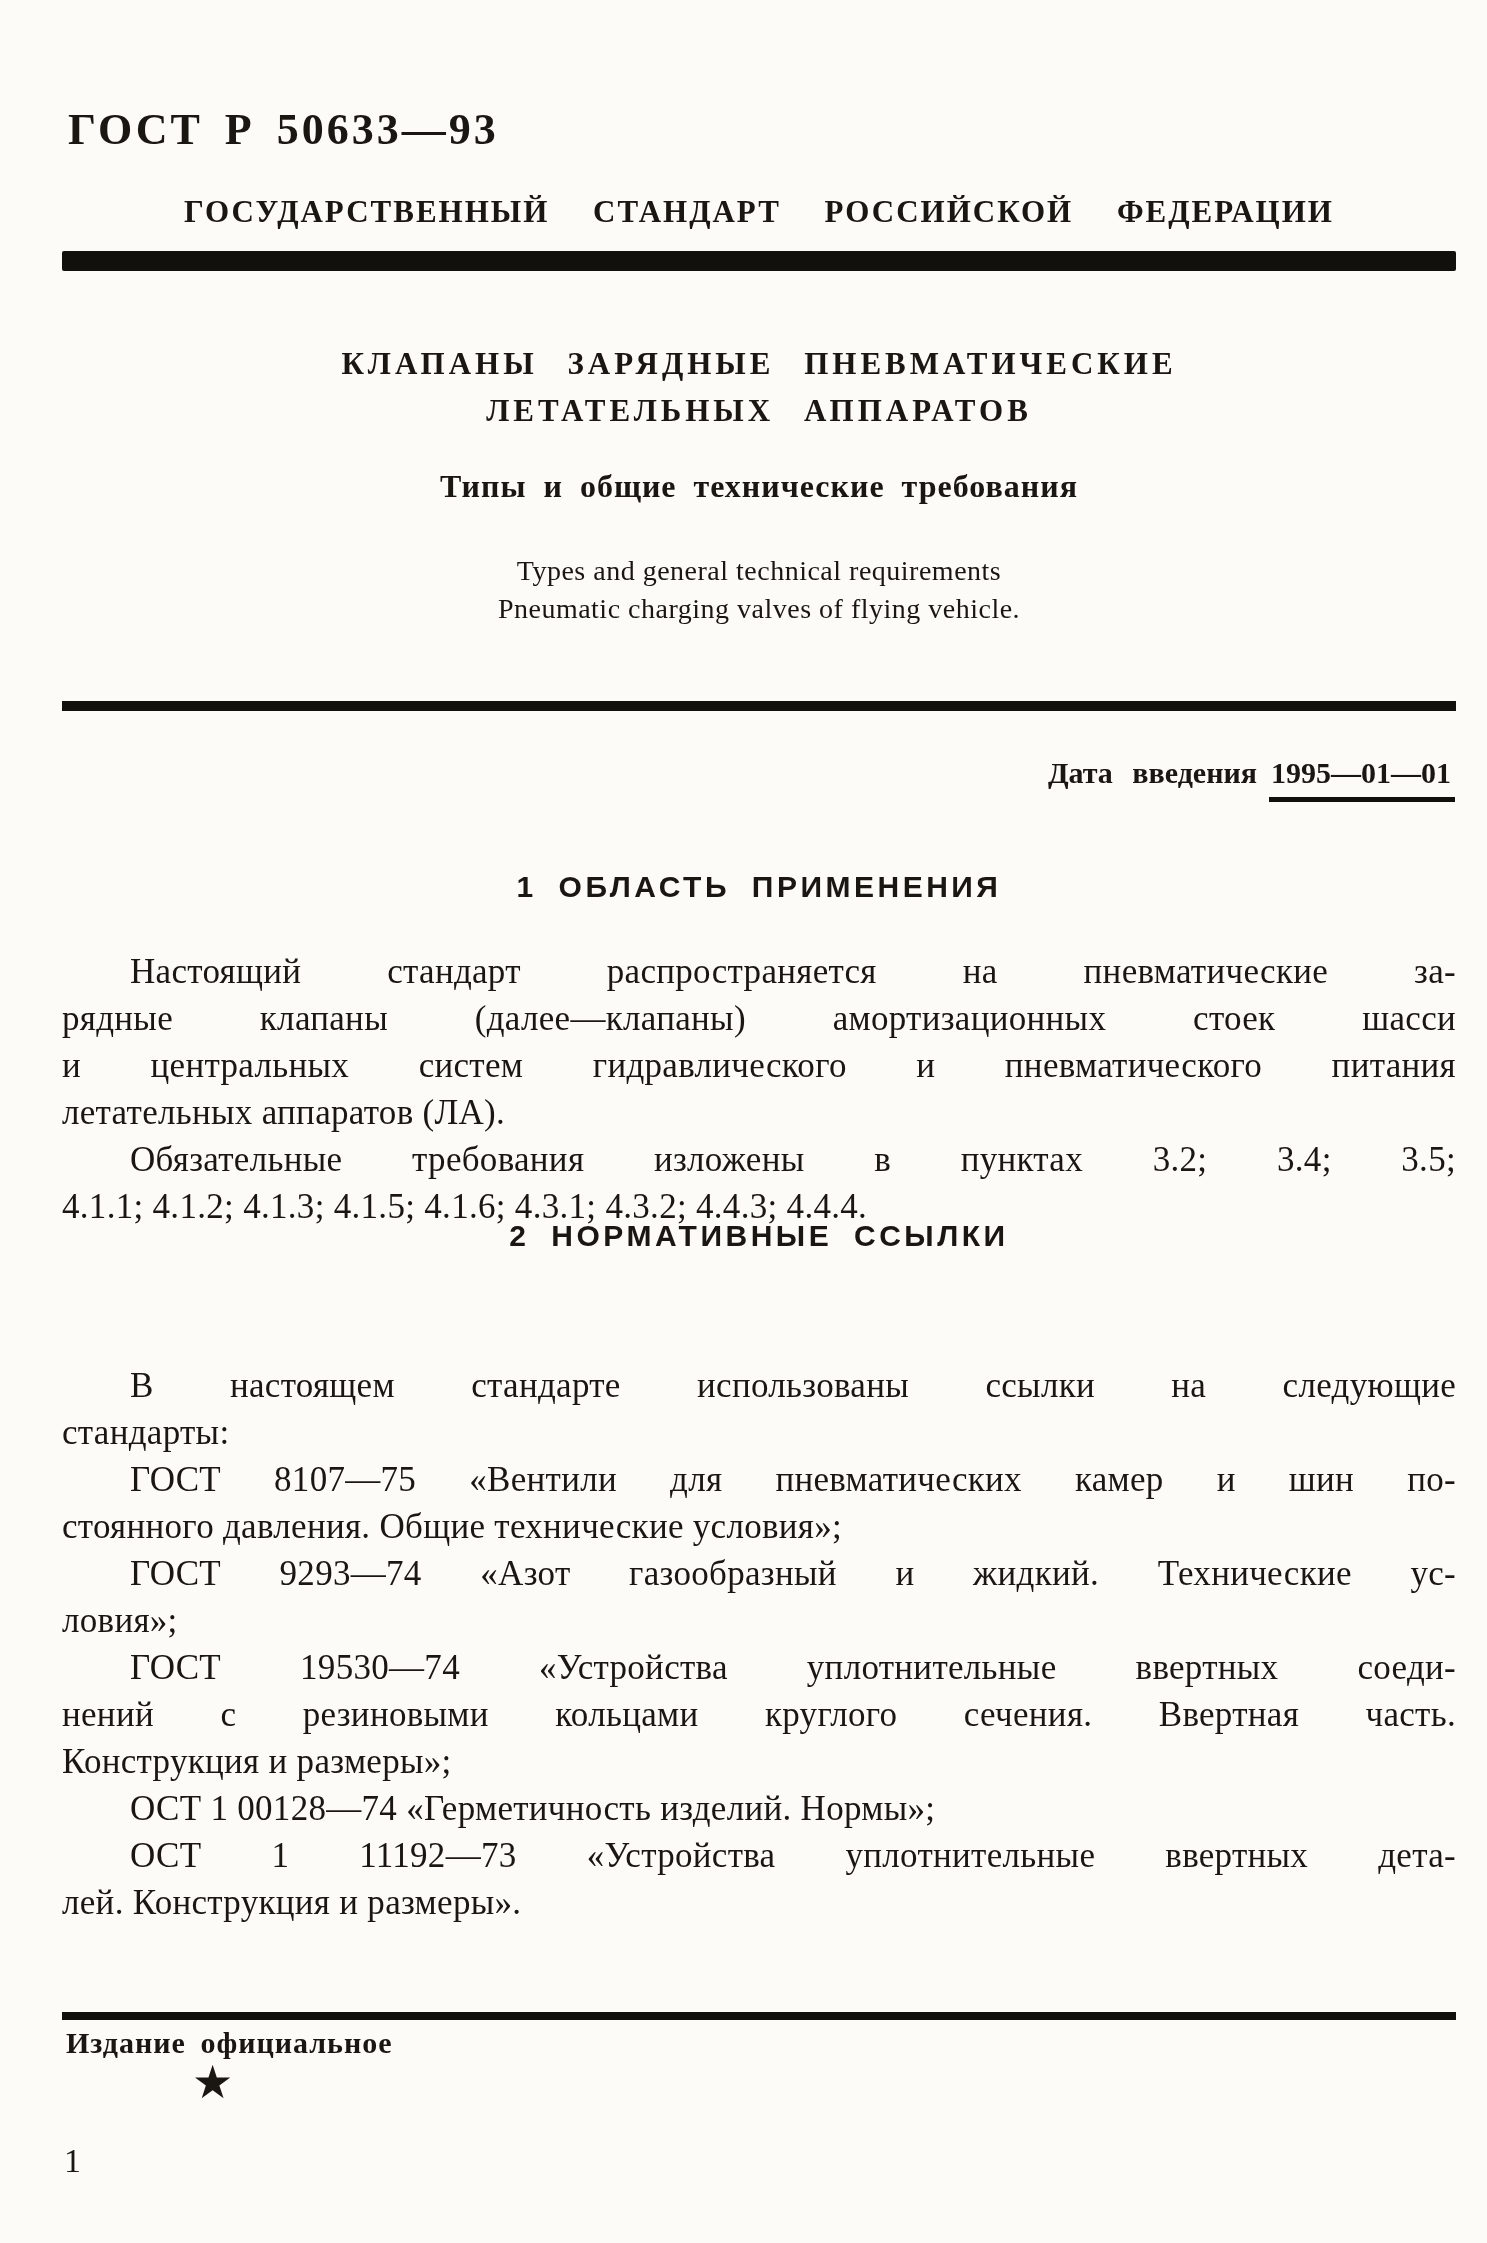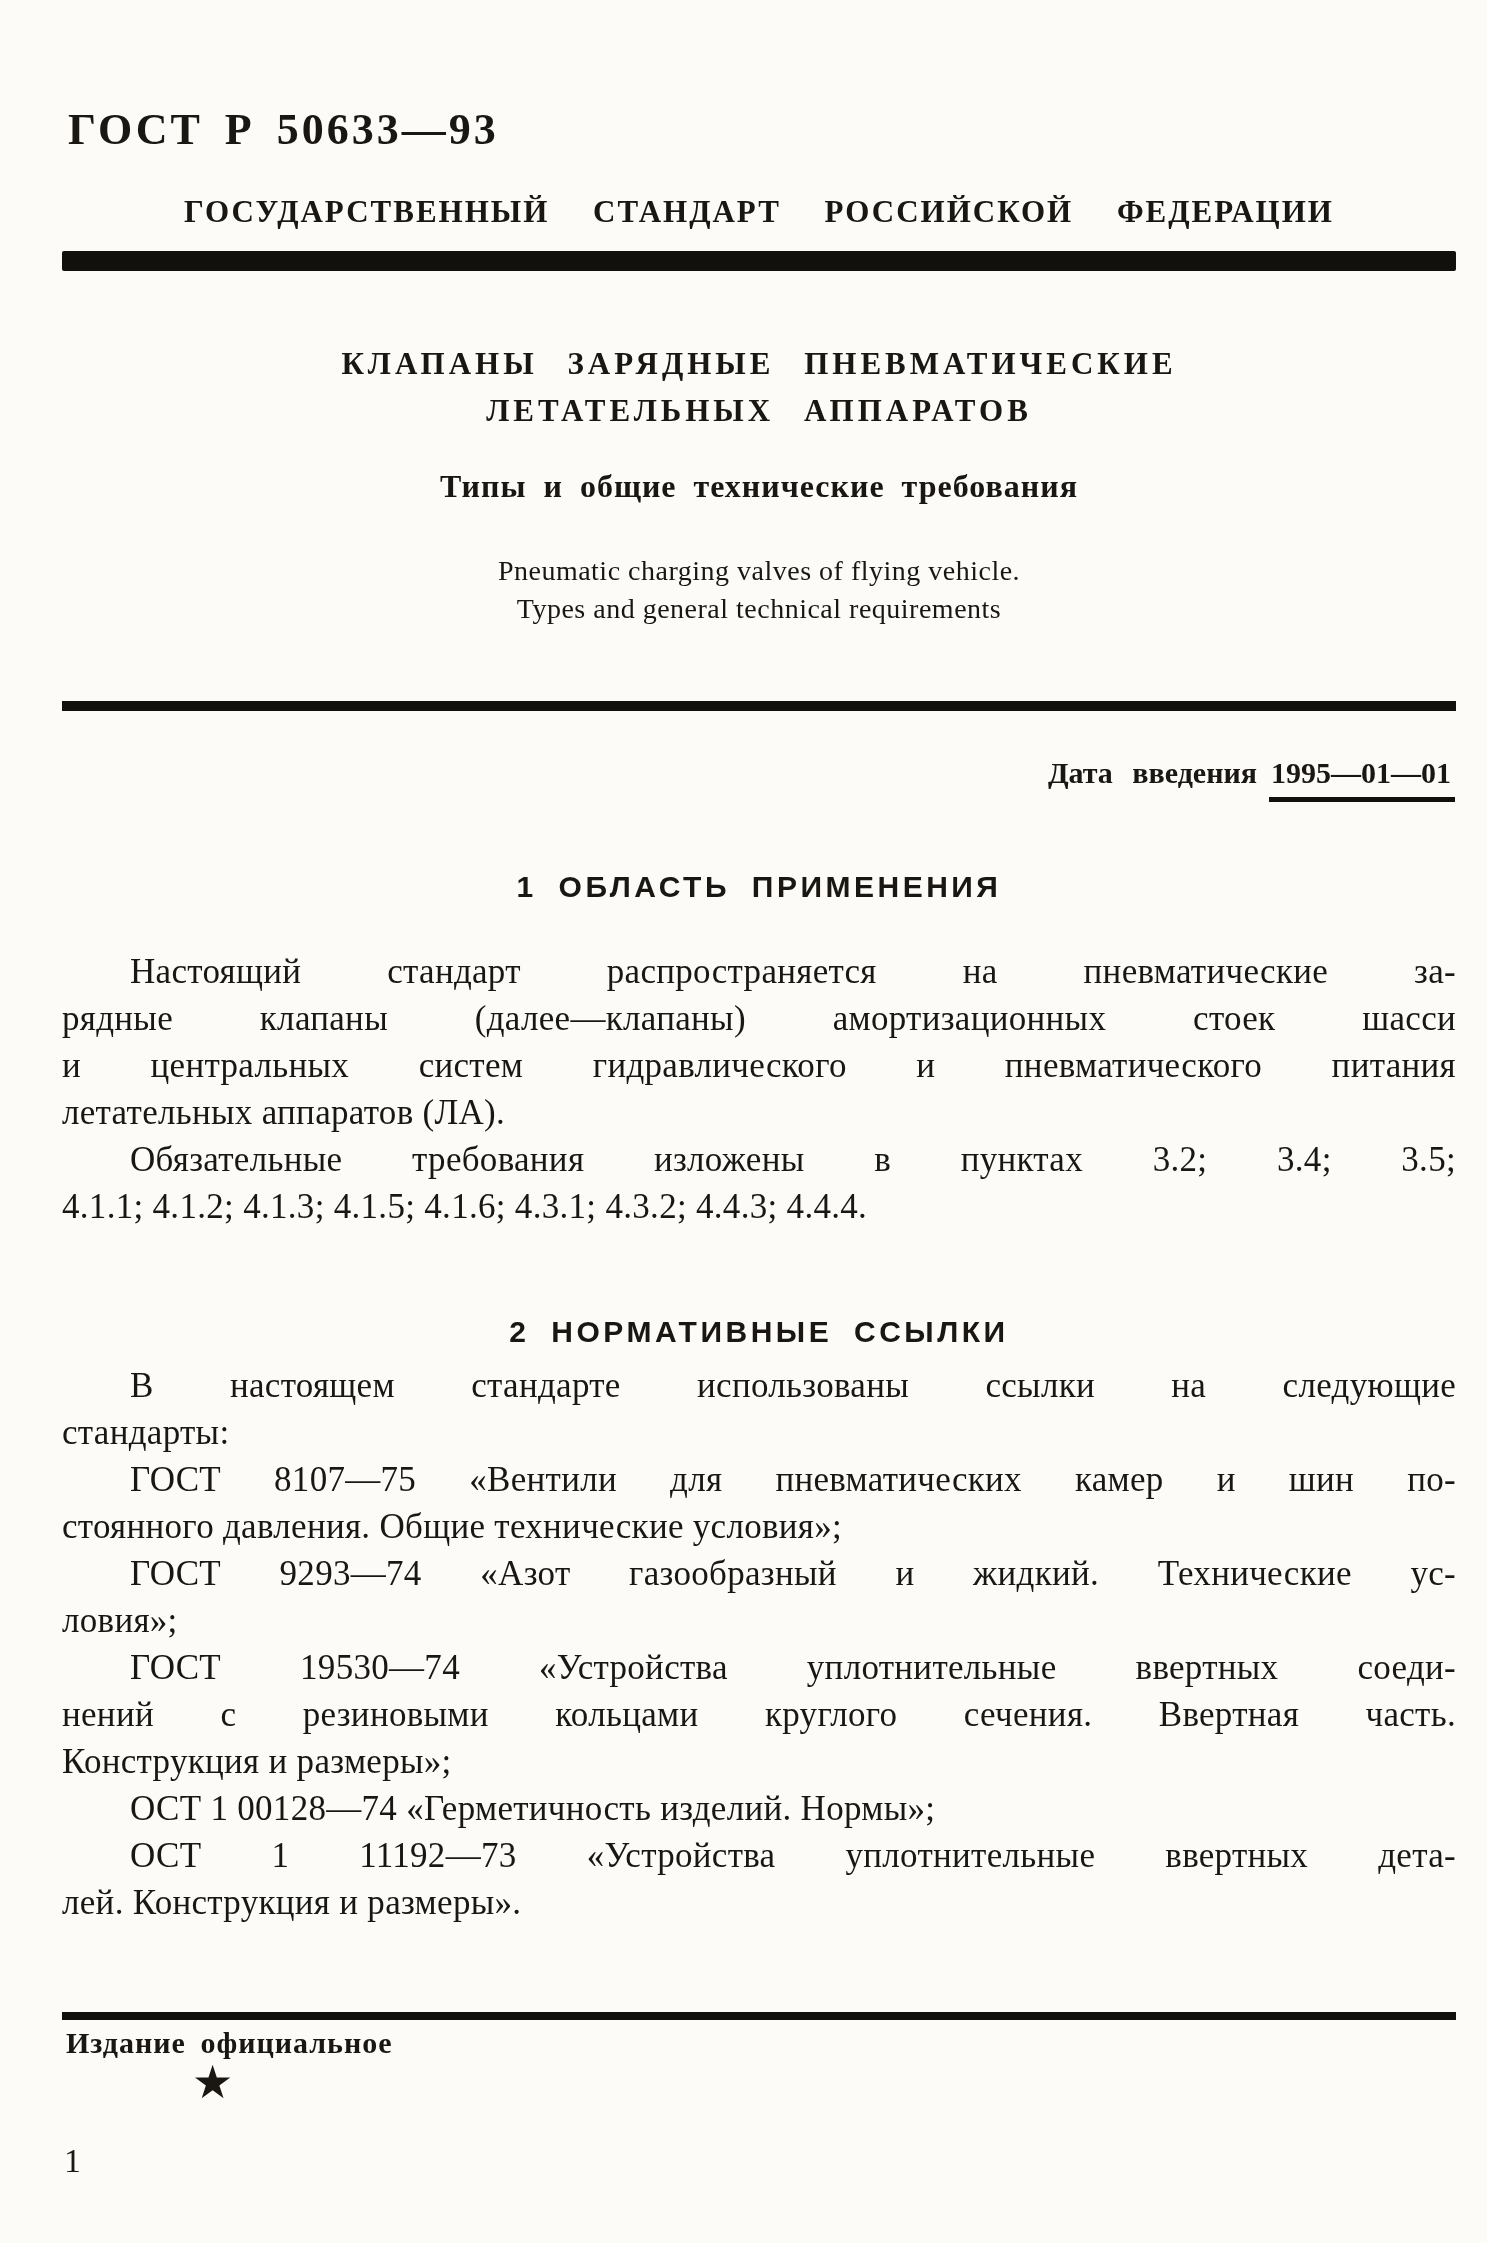--- a/index.html
+++ b/index.html
@@ -67,21 +67,21 @@
   }
 
   .sec-heading {
     position:absolute; left:62px; width:1394px;
     text-align:center;
     font-family:"Liberation Sans","DejaVu Sans",sans-serif;
     font-size:30px; font-weight:bold;
     letter-spacing:3.5px; word-spacing:10px;
   }
   .sec1 { top:870px; }
-  .sec2 { top:1315px; }
+  .sec2 { top:1219px; }
 
   .body {
     position:absolute; left:62px; width:1394px;
     font-size:35px; line-height:47px;
     letter-spacing:0.3px;
   }
   .body1 { top:948px; }
   .body2 { top:1362px; }
 
   .bline { text-align:justify; text-align-last:justify; text-justify:inter-word; }
@@ -114,22 +114,22 @@
   <div class="bar bar-header"></div>
 
   <div class="title-ru">
     <div>КЛАПАНЫ ЗАРЯДНЫЕ ПНЕВМАТИЧЕСКИЕ</div>
     <div>ЛЕТАТЕЛЬНЫХ АППАРАТОВ</div>
   </div>
 
   <div class="subtitle">Типы и общие технические требования</div>
 
   <div class="title-en">
+    <div>Types and general technical requirements</div>
     <div>Pneumatic charging valves of flying vehicle.</div>
-    <div>Types and general technical requirements</div>
   </div>
 
   <div class="bar bar-mid"></div>
 
   <div class="date-line">
     <span>Дата введения</span><span class="date-value">1995—01—01</span>
   </div>
 
   <div class="sec-heading sec1">1 ОБЛАСТЬ ПРИМЕНЕНИЯ</div>
   <div class="body body1">

